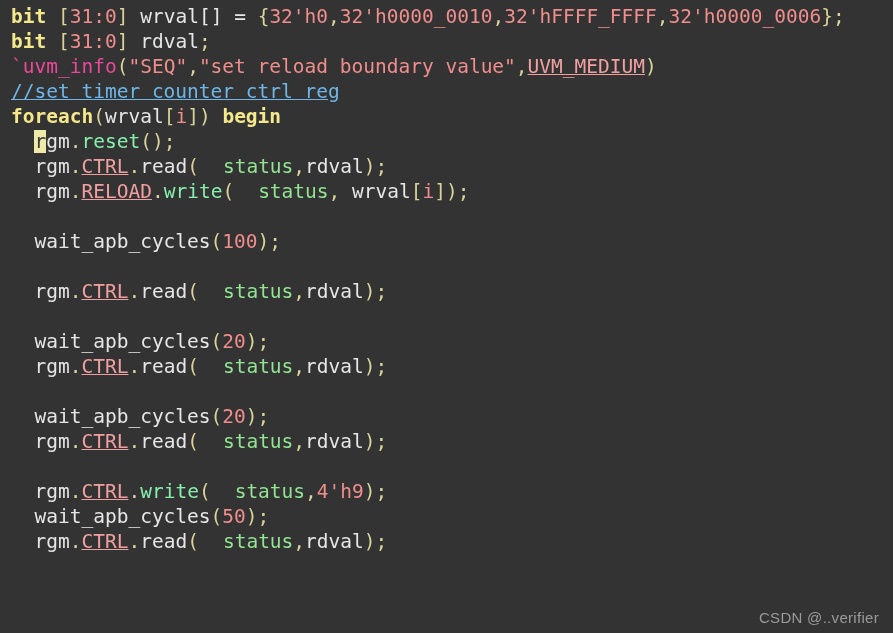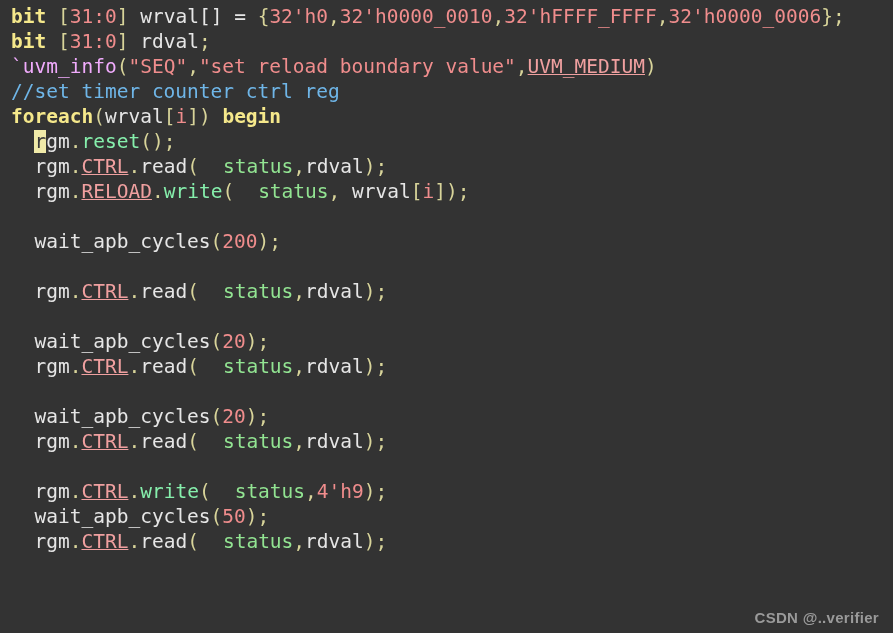--- a/index.html
+++ b/index.html
@@ -33,38 +33,37 @@
     padding-left: 11px;
     box-sizing: border-box;
   }
   .line.blank { }
 
   
   .kw      { color: #f5e88b; font-weight: bold; }
   .num     { color: #f08d8d; }
   .plain   { color: #e6e6e6; }
   .punc    { color: #d8d49a; }
-  .cmt     { color: #6fb6e8; }
-  .macro   { color: #f0abfc; }
+  .cmt     { color: #6fb6e8; text-decoration: underline; }
+  .macro   { color: #ec4899; }
   .str     { color: #f08d8d; }
   .reg     { color: #f0a0a0; text-decoration: underline; }
   .meth    { color: #86efac; }
   .var     { color: #92e492; margin-left: 24px; }
   .cursor  { background: #f0eaa8; color: #3a3a3a; }
 
   #watermark {
     position: absolute;
     right: 14px;
     bottom: 7px;
     font-family: "Liberation Sans", sans-serif;
     font-size: 15px;
     color: #9a9a9a;
     letter-spacing: 0.3px;
     white-space: pre;
-    font-weight: bold;
   }
 </style>
 </head>
 <body>
 
 <div id="screen">
 
   <div id="code">
 
     <div class="line"><span class="kw">bit</span><span class="plain"> </span><span class="punc">[</span><span class="num">31:0</span><span class="punc">]</span><span class="plain"> </span><span class="plain">wrval[]</span><span class="plain"> = </span><span class="punc">{</span><span class="num">32'h0</span><span class="punc">,</span><span class="num">32'h0000_0010</span><span class="punc">,</span><span class="num">32'hFFFF_FFFF</span><span class="punc">,</span><span class="num">32'h0000_0006</span><span class="punc">}</span><span class="punc">;</span></div>
@@ -78,21 +77,21 @@
     <div class="line"><span class="kw">foreach</span><span class="punc">(</span><span class="plain">wrval</span><span class="punc">[</span><span class="num">i</span><span class="punc">]</span><span class="punc">)</span><span class="plain"> </span><span class="kw">begin</span></div>
 
     <div class="line">  <span class="cursor">r</span><span class="plain">gm</span><span class="punc">.</span><span class="meth">reset</span><span class="punc">()</span><span class="punc">;</span></div>
 
     <div class="line">  <span class="plain">rgm</span><span class="punc">.</span><span class="reg">CTRL</span><span class="punc">.</span><span class="plain">read</span><span class="punc">(</span><span class="var">status</span><span class="punc">,</span><span class="plain">rdval</span><span class="punc">)</span><span class="punc">;</span></div>
 
     <div class="line">  <span class="plain">rgm</span><span class="punc">.</span><span class="reg">RELOAD</span><span class="punc">.</span><span class="meth">write</span><span class="punc">(</span><span class="var">status</span><span class="punc">, </span><span class="plain">wrval</span><span class="punc">[</span><span class="num">i</span><span class="punc">]</span><span class="punc">)</span><span class="punc">;</span></div>
 
     <div class="line blank">&nbsp;</div>
 
-    <div class="line">  <span class="plain">wait_apb_cycles</span><span class="punc">(</span><span class="num">200</span><span class="punc">)</span><span class="punc">;</span></div>
+    <div class="line">  <span class="plain">wait_apb_cycles</span><span class="punc">(</span><span class="num">100</span><span class="punc">)</span><span class="punc">;</span></div>
 
     <div class="line blank">&nbsp;</div>
 
     <div class="line">  <span class="plain">rgm</span><span class="punc">.</span><span class="reg">CTRL</span><span class="punc">.</span><span class="plain">read</span><span class="punc">(</span><span class="var">status</span><span class="punc">,</span><span class="plain">rdval</span><span class="punc">)</span><span class="punc">;</span></div>
 
     <div class="line blank">&nbsp;</div>
 
 
     <div class="line">  <span class="plain">wait_apb_cycles</span><span class="punc">(</span><span class="num">20</span><span class="punc">)</span><span class="punc">;</span></div>
 

